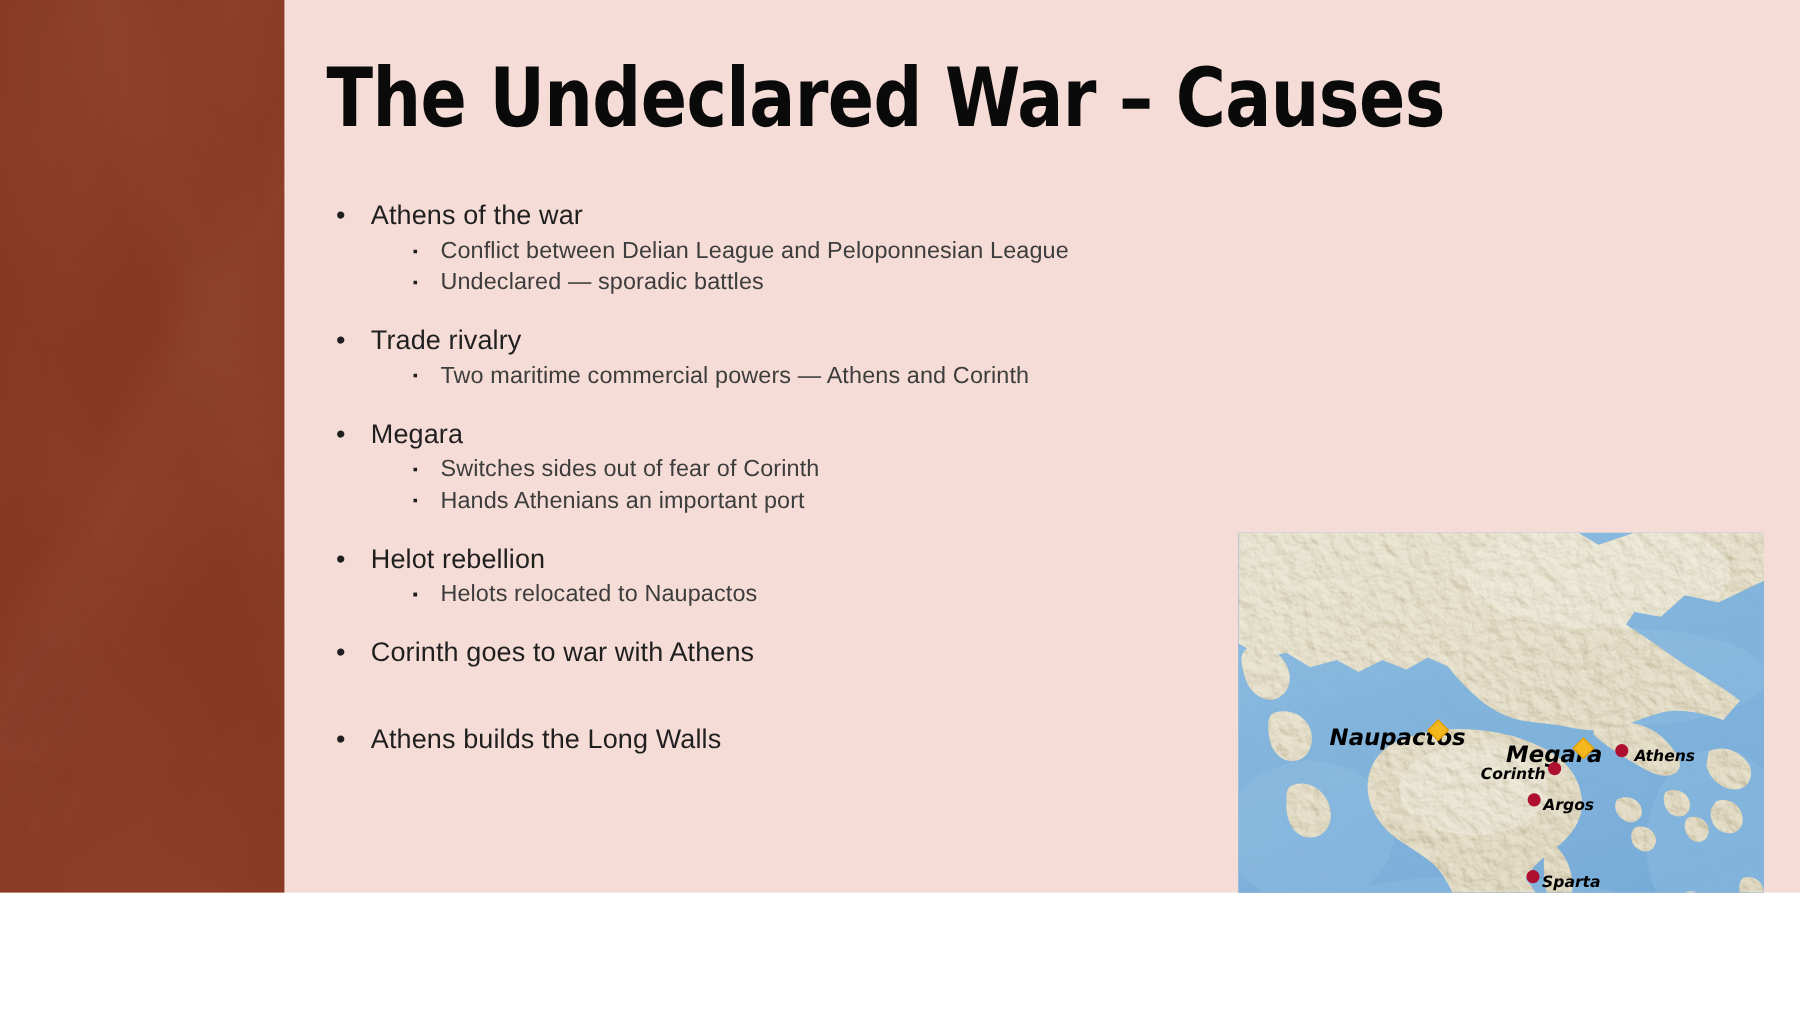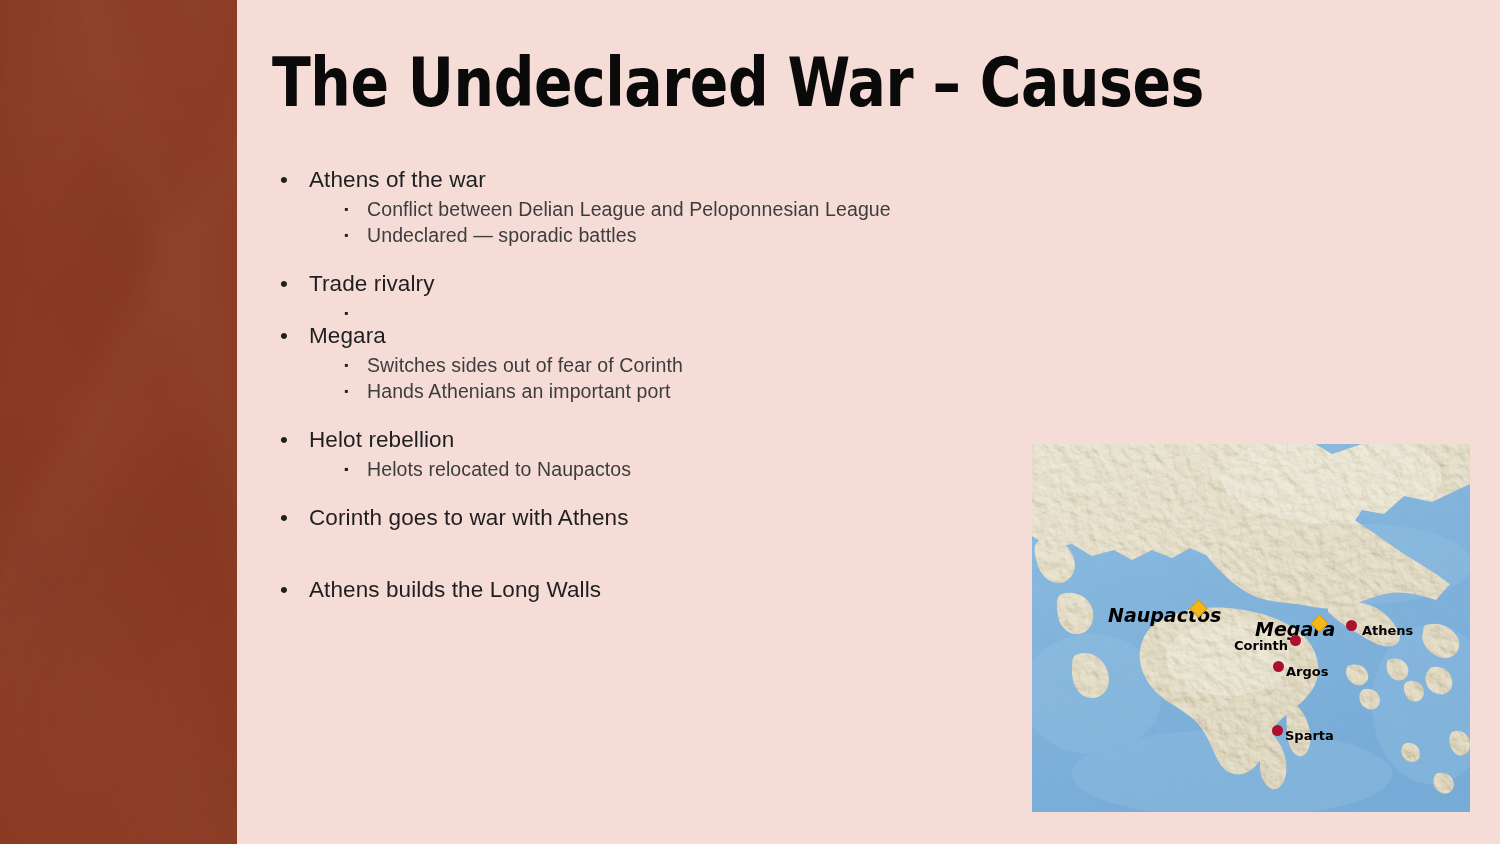--- a/index.html
+++ b/index.html
@@ -4,21 +4,21 @@
 <title>The Undeclared War – Causes</title>
 <style>
   html, body {
     margin: 0;
     padding: 0;
     background: #ffffff;
   }
   .slide {
     position: relative;
     width: 1500px;
-    height: 844px;
+    height: 744px;
     overflow: hidden;
     background: #F5DCD6;
     font-family: "Liberation Sans", sans-serif;
   }
 
   
   .side-panel {
     position: absolute;
     left: 0;
     top: 0;
@@ -133,20 +133,21 @@
   .map svg { display: block; width: 100%; height: 100%; }
 
   .map-label {
     position: absolute;
     font-family: "DejaVu Sans", sans-serif;
     font-weight: 700;
     font-size: 13px;
     color: #000;
     white-space: nowrap;
     line-height: 1;
+    font-style: italic;
   }
   .map-label.ital { font-style: italic; font-size: 19px; }
 
   .marker {
     position: absolute;
     width: 11px;
     height: 11px;
   }
   .marker.dot {
     border-radius: 50%;
@@ -194,20 +195,21 @@
 
     <div class="spacer-lg"></div>
 
     <div class="grp">
       <div class="lvl1">
         <span class="mk">•</span>
         <span>Trade rivalry</span>
       </div>
       <div class="lvl2">
         <span class="mk">▪</span>
+        <span>Two maritime commercial powers — Athens and Corinth</span>
       </div>
     </div>
 
     <div class="spacer-lg"></div>
 
     <div class="grp">
       <div class="lvl1">
         <span class="mk">•</span>
         <span>Megara</span>
       </div>

